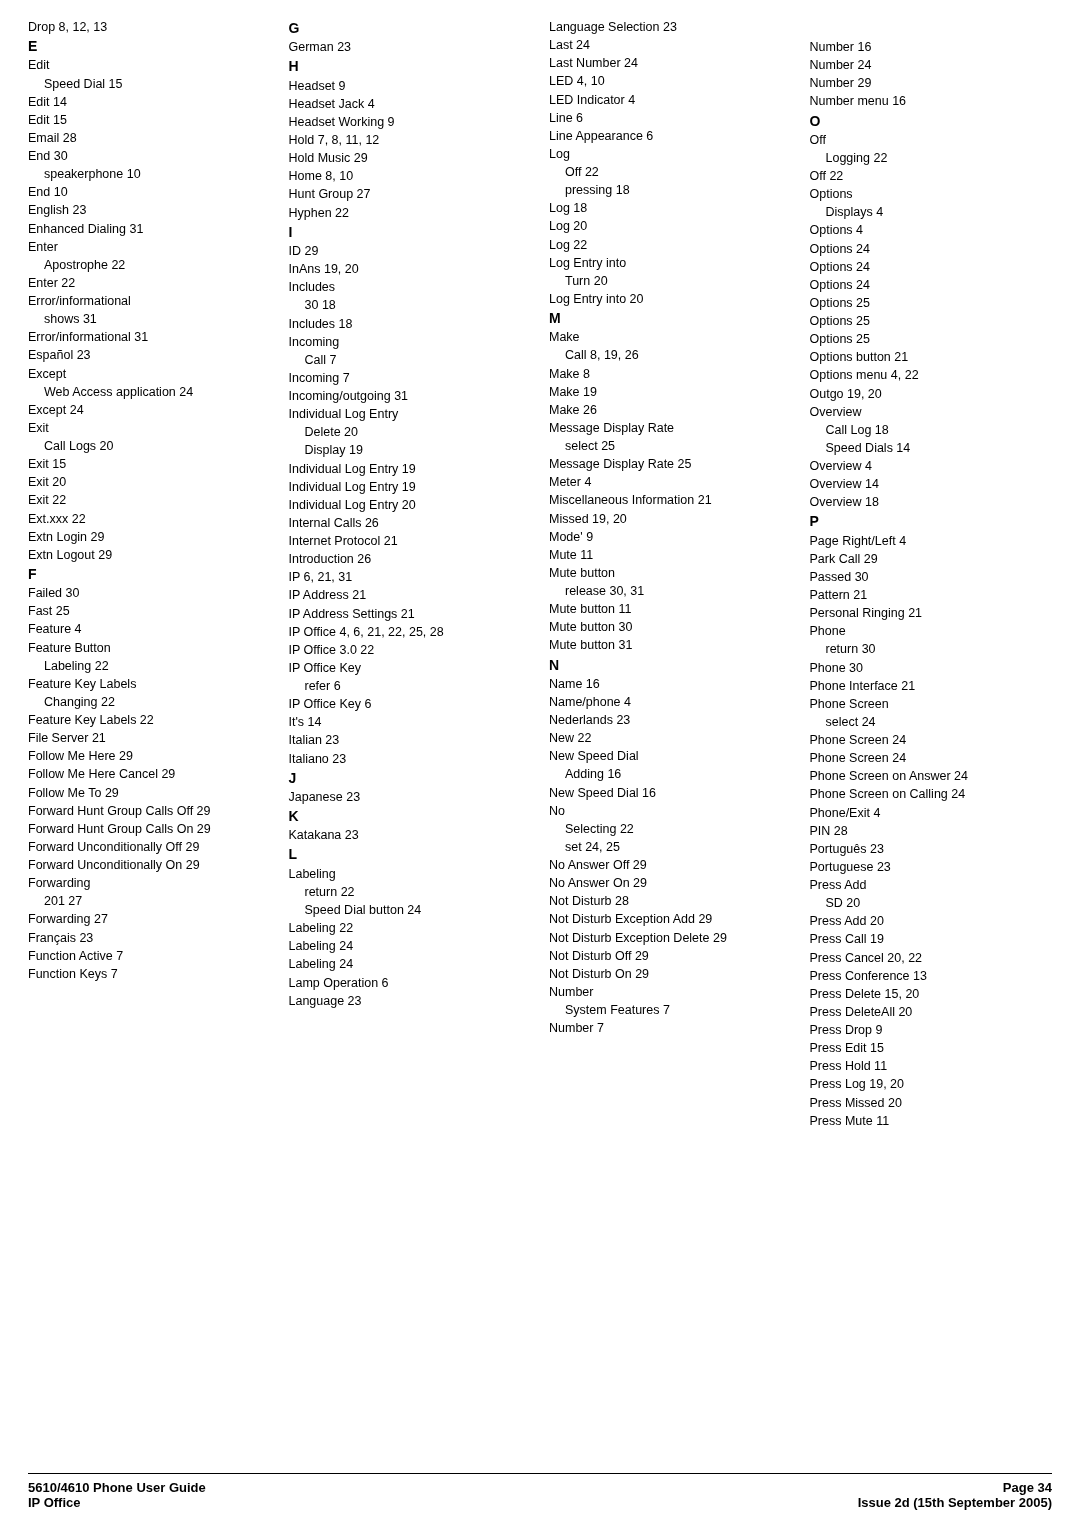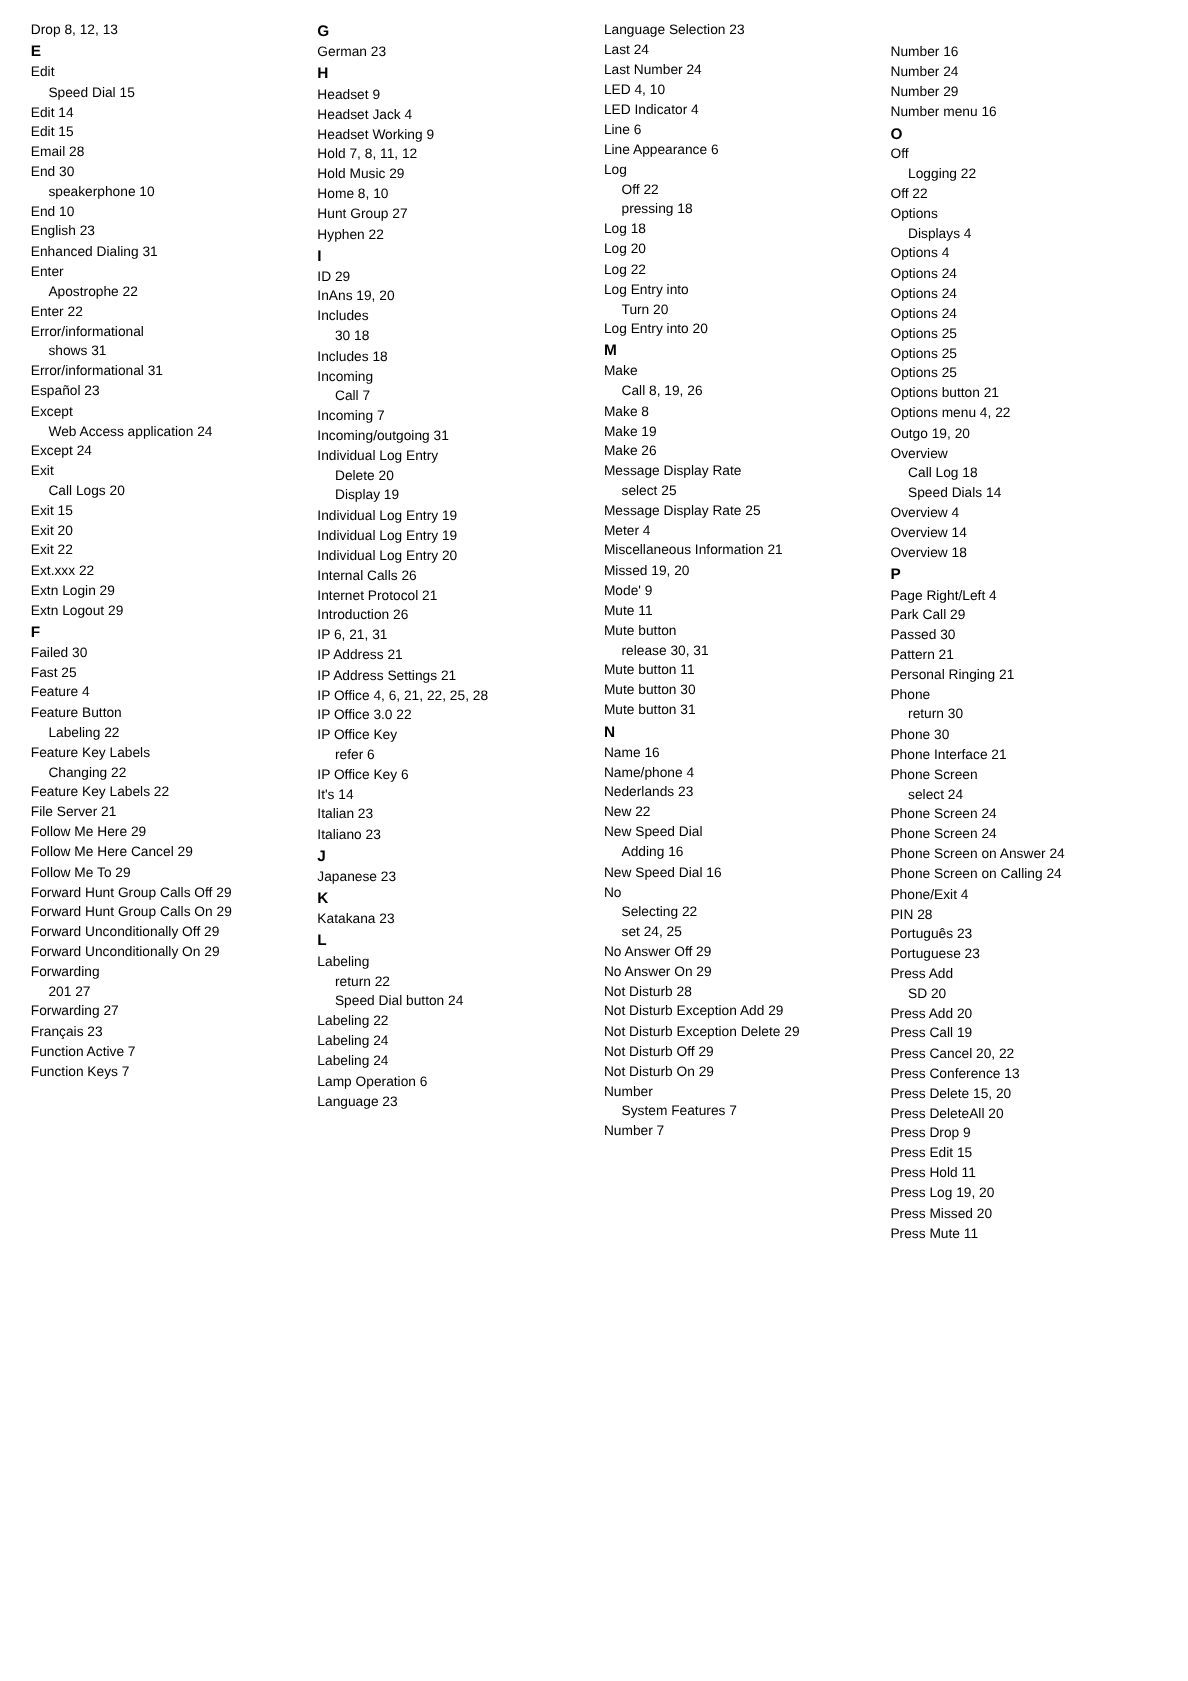--- a/index.html
+++ b/index.html
@@ -71,13 +71,23 @@
 <div class="page">
 
   <div class="content-area">
 
   <div class="column"><span class="entry">Drop 8, 12, 13</span><span class="section-letter">E</span><span class="entry">Edit</span><span class="sub-entry">Speed Dial 15</span><span class="entry">Edit 14</span><span class="entry">Edit 15</span><span class="entry">Email 28</span><span class="entry">End 30</span><span class="sub-entry">speakerphone 10</span><span class="entry">End 10</span><span class="entry">English 23</span><span class="entry">Enhanced Dialing 31</span><span class="entry">Enter</span><span class="sub-entry">Apostrophe 22</span><span class="entry">Enter 22</span><span class="entry">Error/informational</span><span class="sub-entry">shows 31</span><span class="entry">Error/informational 31</span><span class="entry">Español 23</span><span class="entry">Except</span><span class="sub-entry">Web Access application 24</span><span class="entry">Except 24</span><span class="entry">Exit</span><span class="sub-entry">Call Logs 20</span><span class="entry">Exit 15</span><span class="entry">Exit 20</span><span class="entry">Exit 22</span><span class="entry">Ext.xxx 22</span><span class="entry">Extn Login 29</span><span class="entry">Extn Logout 29</span><span class="section-letter">F</span><span class="entry">Failed 30</span><span class="entry">Fast 25</span><span class="entry">Feature 4</span><span class="entry">Feature Button</span><span class="sub-entry">Labeling 22</span><span class="entry">Feature Key Labels</span><span class="sub-entry">Changing 22</span><span class="entry">Feature Key Labels 22</span><span class="entry">File Server 21</span><span class="entry">Follow Me Here 29</span><span class="entry">Follow Me Here Cancel 29</span><span class="entry">Follow Me To 29</span><span class="entry">Forward Hunt Group Calls Off 29</span><span class="entry">Forward Hunt Group Calls On 29</span><span class="entry">Forward Unconditionally Off 29</span><span class="entry">Forward Unconditionally On 29</span><span class="entry">Forwarding</span><span class="sub-entry">201 27</span><span class="entry">Forwarding 27</span><span class="entry">Français 23</span><span class="entry">Function Active 7</span><span class="entry">Function Keys 7</span></div>
       <div class="column"><span class="section-letter">G</span><span class="entry">German 23</span><span class="section-letter">H</span><span class="entry">Headset 9</span><span class="entry">Headset Jack 4</span><span class="entry">Headset Working 9</span><span class="entry">Hold 7, 8, 11, 12</span><span class="entry">Hold Music 29</span><span class="entry">Home 8, 10</span><span class="entry">Hunt Group 27</span><span class="entry">Hyphen 22</span><span class="section-letter">I</span><span class="entry">ID 29</span><span class="entry">InAns 19, 20</span><span class="entry">Includes</span><span class="sub-entry">30 18</span><span class="entry">Includes 18</span><span class="entry">Incoming</span><span class="sub-entry">Call 7</span><span class="entry">Incoming 7</span><span class="entry">Incoming/outgoing 31</span><span class="entry">Individual Log Entry</span><span class="sub-entry">Delete 20</span><span class="sub-entry">Display 19</span><span class="entry">Individual Log Entry 19</span><span class="entry">Individual Log Entry 19</span><span class="entry">Individual Log Entry 20</span><span class="entry">Internal Calls 26</span><span class="entry">Internet Protocol 21</span><span class="entry">Introduction 26</span><span class="entry">IP 6, 21, 31</span><span class="entry">IP Address 21</span><span class="entry">IP Address Settings 21</span><span class="entry">IP Office 4, 6, 21, 22, 25, 28</span><span class="entry">IP Office 3.0 22</span><span class="entry">IP Office Key</span><span class="sub-entry">refer 6</span><span class="entry">IP Office Key 6</span><span class="entry">It's 14</span><span class="entry">Italian 23</span><span class="entry">Italiano 23</span><span class="section-letter">J</span><span class="entry">Japanese 23</span><span class="section-letter">K</span><span class="entry">Katakana 23</span><span class="section-letter">L</span><span class="entry">Labeling</span><span class="sub-entry">return 22</span><span class="sub-entry">Speed Dial button 24</span><span class="entry">Labeling 22</span><span class="entry">Labeling 24</span><span class="entry">Labeling 24</span><span class="entry">Lamp Operation 6</span><span class="entry">Language 23</span></div>
       <div class="column"><span class="entry">Language Selection 23</span><span class="entry">Last 24</span><span class="entry">Last Number 24</span><span class="entry">LED 4, 10</span><span class="entry">LED Indicator 4</span><span class="entry">Line 6</span><span class="entry">Line Appearance 6</span><span class="entry">Log</span><span class="sub-entry">Off 22</span><span class="sub-entry">pressing 18</span><span class="entry">Log 18</span><span class="entry">Log 20</span><span class="entry">Log 22</span><span class="entry">Log Entry into</span><span class="sub-entry">Turn 20</span><span class="entry">Log Entry into 20</span><span class="section-letter">M</span><span class="entry">Make</span><span class="sub-entry">Call 8, 19, 26</span><span class="entry">Make 8</span><span class="entry">Make 19</span><span class="entry">Make 26</span><span class="entry">Message Display Rate</span><span class="sub-entry">select 25</span><span class="entry">Message Display Rate 25</span><span class="entry">Meter 4</span><span class="entry">Miscellaneous Information 21</span><span class="entry">Missed 19, 20</span><span class="entry">Mode' 9</span><span class="entry">Mute 11</span><span class="entry">Mute button</span><span class="sub-entry">release 30, 31</span><span class="entry">Mute button 11</span><span class="entry">Mute button 30</span><span class="entry">Mute button 31</span><span class="section-letter">N</span><span class="entry">Name 16</span><span class="entry">Name/phone 4</span><span class="entry">Nederlands 23</span><span class="entry">New 22</span><span class="entry">New Speed Dial</span><span class="sub-entry">Adding 16</span><span class="entry">New Speed Dial 16</span><span class="entry">No</span><span class="sub-entry">Selecting 22</span><span class="sub-entry">set 24, 25</span><span class="entry">No Answer Off 29</span><span class="entry">No Answer On 29</span><span class="entry">Not Disturb 28</span><span class="entry">Not Disturb Exception Add 29</span><span class="entry">Not Disturb Exception Delete 29</span><span class="entry">Not Disturb Off 29</span><span class="entry">Not Disturb On 29</span><span class="entry">Number</span><span class="sub-entry">System Features 7</span><span class="entry">Number 7</span></div>
       <div class="column"><span class="entry">Number 16</span><span class="entry">Number 24</span><span class="entry">Number 29</span><span class="entry">Number menu 16</span><span class="section-letter">O</span><span class="entry">Off</span><span class="sub-entry">Logging 22</span><span class="entry">Off 22</span><span class="entry">Options</span><span class="sub-entry">Displays 4</span><span class="entry">Options 4</span><span class="entry">Options 24</span><span class="entry">Options 24</span><span class="entry">Options 24</span><span class="entry">Options 25</span><span class="entry">Options 25</span><span class="entry">Options 25</span><span class="entry">Options button 21</span><span class="entry">Options menu 4, 22</span><span class="entry">Outgo 19, 20</span><span class="entry">Overview</span><span class="sub-entry">Call Log 18</span><span class="sub-entry">Speed Dials 14</span><span class="entry">Overview 4</span><span class="entry">Overview 14</span><span class="entry">Overview 18</span><span class="section-letter">P</span><span class="entry">Page Right/Left 4</span><span class="entry">Park Call 29</span><span class="entry">Passed 30</span><span class="entry">Pattern 21</span><span class="entry">Personal Ringing 21</span><span class="entry">Phone</span><span class="sub-entry">return 30</span><span class="entry">Phone 30</span><span class="entry">Phone Interface 21</span><span class="entry">Phone Screen</span><span class="sub-entry">select 24</span><span class="entry">Phone Screen 24</span><span class="entry">Phone Screen 24</span><span class="entry">Phone Screen on Answer 24</span><span class="entry">Phone Screen on Calling 24</span><span class="entry">Phone/Exit 4</span><span class="entry">PIN 28</span><span class="entry">Português 23</span><span class="entry">Portuguese 23</span><span class="entry">Press Add</span><span class="sub-entry">SD 20</span><span class="entry">Press Add 20</span><span class="entry">Press Call 19</span><span class="entry">Press Cancel 20, 22</span><span class="entry">Press Conference 13</span><span class="entry">Press Delete 15, 20</span><span class="entry">Press DeleteAll 20</span><span class="entry">Press Drop 9</span><span class="entry">Press Edit 15</span><span class="entry">Press Hold 11</span><span class="entry">Press Log 19, 20</span><span class="entry">Press Missed 20</span><span class="entry">Press Mute 11</span></div>
     </div>
 
+  <div class="page-footer">
+    <div class="footer-left">
+      <div>5610/4610 Phone User Guide</div>
+      <div>IP Office</div>
+    </div>
+    <div class="footer-right">
+      <div>Page 34</div>
+      <div>Issue 2d (15th September 2005)</div>
+    </div>
+  </div>
 </div>
 
 </body></html>

